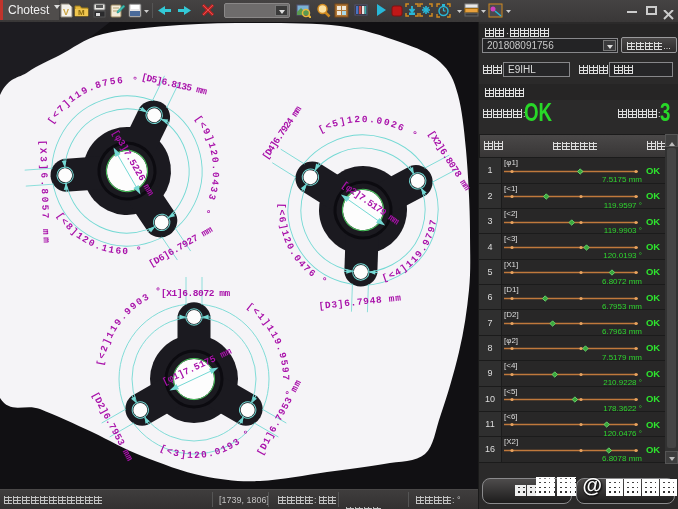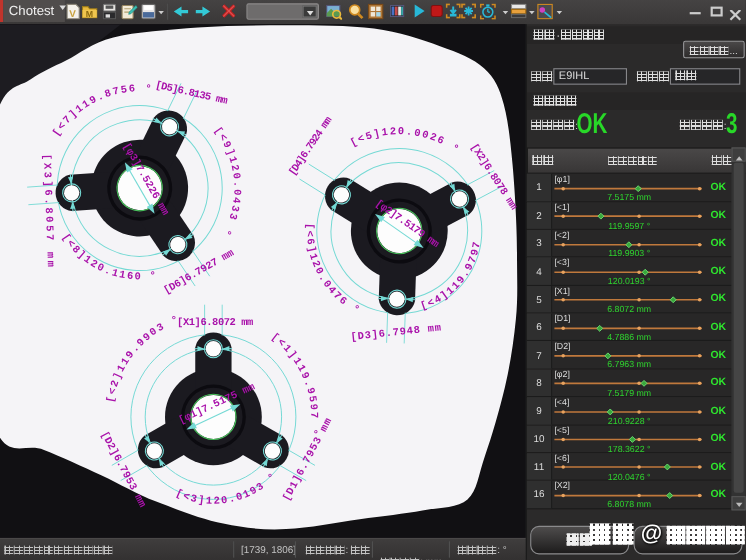--- a/index.html
+++ b/index.html
@@ -10,21 +10,21 @@
  repeating-linear-gradient(0deg,currentColor 0 3.4px,rgba(0,0,0,0) 3.4px 4.6px),
  repeating-linear-gradient(90deg,currentColor 0 3.4px,rgba(0,0,0,0) 3.4px 4.8px);}
 .an{font-family:"Liberation Mono",monospace;font-size:9.5px;font-weight:bold;fill:#a912aa}
 .ti{position:absolute;top:3px;height:16px}
 .tsep{position:absolute;top:3px;width:1px;height:15px;background:#2a2a2a;border-right:1px solid #555}
 .trow{position:absolute;left:0;width:186px;background:#282727;border-bottom:1px solid #1b1b1b}
 .tnum{position:absolute;left:0;top:0;bottom:0;width:23px;background:#2f2f2f;color:#ddd;font-size:9px;display:flex;align-items:center;justify-content:center;border-right:1px solid #1b1b1b}
 .tmid{position:absolute;left:23px;top:0;bottom:0;width:140px}
 .tlab{position:absolute;left:2px;top:0px;color:#ddd;font-size:8px}
 .tbar{position:absolute;left:0;top:8.5px}
-.tval{position:absolute;left:0;top:17px;width:140px;text-align:center;color:#2ed32e;font-size:8px}
+.tval{position:absolute;left:0;top:17px;width:140px;text-align:right;color:#2ed32e;font-size:8px}
 .tok{position:absolute;right:0;top:0;bottom:0;width:24px;color:#2ee52e;font-weight:bold;font-size:9.5px;display:flex;align-items:center;justify-content:center}
 .inp{position:absolute;background:#262628;border:1px solid #87878a;color:#ddd;font-size:10px;padding-left:4px;line-height:13px}
 .lbl{position:absolute;color:#ddd;font-size:9px}
 </style></head>
 <body>
 <div style="position:absolute;left:0;top:0;width:678px;height:32px;background:linear-gradient(#454343,#343232)">
 <div style="position:absolute;left:0;top:0;width:3px;height:20px;background:#c0342c"></div>
 <div style="position:absolute;left:3px;top:0;width:56px;height:20px;background:#504d4c;color:#f0f0f0;font-size:12px;padding:3px 0 0 5px;white-space:nowrap">Chotest <span style="display:inline-block;width:0;height:0;border:3px solid transparent;border-top:4px solid #ddd;margin-left:1px;vertical-align:2px"></span></div>
 <div class="ti" style="left:60px;width:14px"><svg width="13" height="15">
         <path d="M1,1 h8 l3,3 v10 h-11 z" fill="#f4f1ea" stroke="#8a8578" stroke-width="1"></path>
@@ -354,20 +354,25 @@
  <div class="tsep" style="left:268px;top:2px"></div>
  <div style="position:absolute;left:278px;top:5px"><i class="hz " style="width:8px;height:8px;margin-right:1px"></i><i class="hz " style="width:8px;height:8px;margin-right:1px"></i><i class="hz " style="width:8px;height:8px;margin-right:1px"></i><i class="hz " style="width:8px;height:8px;margin-right:1px"></i>: <i class="hz " style="width:8px;height:8px;margin-right:1px"></i><i class="hz " style="width:8px;height:8px;margin-right:1px"></i></div>
  <div class="tsep" style="left:338px;top:2px"></div>
  <div style="position:absolute;left:346px;top:16px"><i class="hz " style="width:8px;height:8px;margin-right:1px"></i><i class="hz " style="width:8px;height:8px;margin-right:1px"></i><i class="hz " style="width:8px;height:8px;margin-right:1px"></i><i class="hz " style="width:8px;height:8px;margin-right:1px"></i>: mm</div>
  <div class="tsep" style="left:408px;top:2px"></div>
  <div style="position:absolute;left:416px;top:5px"><i class="hz " style="width:8px;height:8px;margin-right:1px"></i><i class="hz " style="width:8px;height:8px;margin-right:1px"></i><i class="hz " style="width:8px;height:8px;margin-right:1px"></i><i class="hz " style="width:8px;height:8px;margin-right:1px"></i>: °</div>
 </div>
 
 <div style="position:absolute;left:478px;top:22px;width:200px;height:487px;background:#2b2a2a;border-left:1px solid #1a1a1a">
  <div style="position:absolute;left:0;top:2px;width:200px;height:16px;background:#262525;color:#e2e2e2;padding:3px 0 0 6px;font-size:9.5px"><i class="hz " style="width:9px;height:9px;margin-right:1px"></i><i class="hz " style="width:9px;height:9px;margin-right:1px"></i><span style="margin:0 1px">·</span><i class="hz " style="width:9px;height:9px;margin-right:1px"></i><i class="hz " style="width:9px;height:9px;margin-right:1px"></i><i class="hz " style="width:9px;height:9px;margin-right:1px"></i><i class="hz " style="width:9px;height:9px;margin-right:1px"></i></div>
+ <div style="position:absolute;left:3px;top:16px;width:136px;height:15px;background:#232325;border:1px solid #88888b;color:#c8c8c8;font-size:10px;padding:1px 0 0 4px">201808091756
+   <div style="position:absolute;right:1px;top:1px;width:13px;height:11px;background:#3a3a3c;border:1px solid #777">
+        <div style="position:absolute;left:3px;top:4px;width:0;height:0;border:3px solid transparent;border-top:4px solid #ddd"></div>
+      </div>
+ </div>
  <div style="position:absolute;left:142px;top:15px;width:56px;height:16px;background:linear-gradient(#4a4848,#2e2c2c);border:1px solid #9a9a9c;border-radius:2px;color:#ddd;font-size:9px;text-align:center;padding-top:3px"><i class="hz " style="width:8px;height:8px;margin-right:1px"></i><i class="hz " style="width:8px;height:8px;margin-right:1px"></i><i class="hz " style="width:8px;height:8px;margin-right:1px"></i><i class="hz " style="width:8px;height:8px;margin-right:1px"></i>...</div>
  <div class="lbl" style="left:4px;top:43px"><i class="hz " style="width:9px;height:9px;margin-right:1px"></i><i class="hz " style="width:9px;height:9px;margin-right:1px"></i>:</div>
  <div class="inp" style="left:24px;top:40px;width:67px;height:15px">E9IHL</div>
  <div class="lbl" style="left:100px;top:43px"><i class="hz " style="width:9px;height:9px;margin-right:1px"></i><i class="hz " style="width:9px;height:9px;margin-right:1px"></i><i class="hz " style="width:9px;height:9px;margin-right:1px"></i>:</div>
  <div class="inp" style="left:130px;top:40px;width:64px;height:15px"><i class="hz " style="width:9px;height:9px;margin-right:1px"></i><i class="hz " style="width:9px;height:9px;margin-right:1px"></i></div>
  <div style="position:absolute;left:0;top:62px;width:200px;height:16px;background:#262525;color:#e2e2e2;padding:3px 0 0 6px;font-size:9.5px"><i class="hz " style="width:9px;height:9px;margin-right:1px"></i><i class="hz " style="width:9px;height:9px;margin-right:1px"></i><i class="hz " style="width:9px;height:9px;margin-right:1px"></i><i class="hz " style="width:9px;height:9px;margin-right:1px"></i></div>
  <div class="lbl" style="left:4px;top:87px"><i class="hz " style="width:9px;height:9px;margin-right:1px"></i><i class="hz " style="width:9px;height:9px;margin-right:1px"></i><i class="hz " style="width:9px;height:9px;margin-right:1px"></i><i class="hz " style="width:9px;height:9px;margin-right:1px"></i>:</div>
  <div style="position:absolute;left:45px;top:75px;color:#28d828;font-size:26px;font-weight:bold;transform:scaleX(.72);transform-origin:left top">OK</div>
  <div class="lbl" style="left:139px;top:87px"><i class="hz " style="width:9px;height:9px;margin-right:1px"></i><i class="hz " style="width:9px;height:9px;margin-right:1px"></i><i class="hz " style="width:9px;height:9px;margin-right:1px"></i><i class="hz " style="width:9px;height:9px;margin-right:1px"></i>:</div>
  <div style="position:absolute;left:181px;top:75px;color:#28d828;font-size:26px;font-weight:bold;transform:scaleX(.72);transform-origin:left top">3</div>
@@ -455,21 +460,21 @@
   <div class="tnum">6</div>
   <div class="tmid">
     <div class="tlab">[D1]</div>
     <svg class="tbar" width="140" height="9">
       <line x1="2" y1="4.5" x2="136" y2="4.5" stroke="#c0793c" stroke-width="1.5"></line>
       <circle cx="10" cy="4.5" r="1.6" fill="#e8a35f"></circle>
       <circle cx="79" cy="4.5" r="1.6" fill="#e8a35f"></circle>
       <circle cx="134" cy="4.5" r="1.6" fill="#e8a35f"></circle>
       <rect x="41.300000000000004" y="2.6" width="3.8" height="3.8" transform="rotate(45 43.2 4.5)" fill="#38a83c" stroke="#6fdf72" stroke-width="0.8"></rect>
     </svg>
-    <div class="tval">4.7886 mm</div>
+    <div class="tval">6.7953 mm</div>
   </div>
   <div class="tok">OK</div>
 </div>
     <div class="trow" style="top:288.46000000000004px;height:25.36px">
   <div class="tnum">7</div>
   <div class="tmid">
     <div class="tlab">[D2]</div>
     <svg class="tbar" width="140" height="9">
       <line x1="2" y1="4.5" x2="136" y2="4.5" stroke="#c0793c" stroke-width="1.5"></line>
       <circle cx="10" cy="4.5" r="1.6" fill="#e8a35f"></circle>

